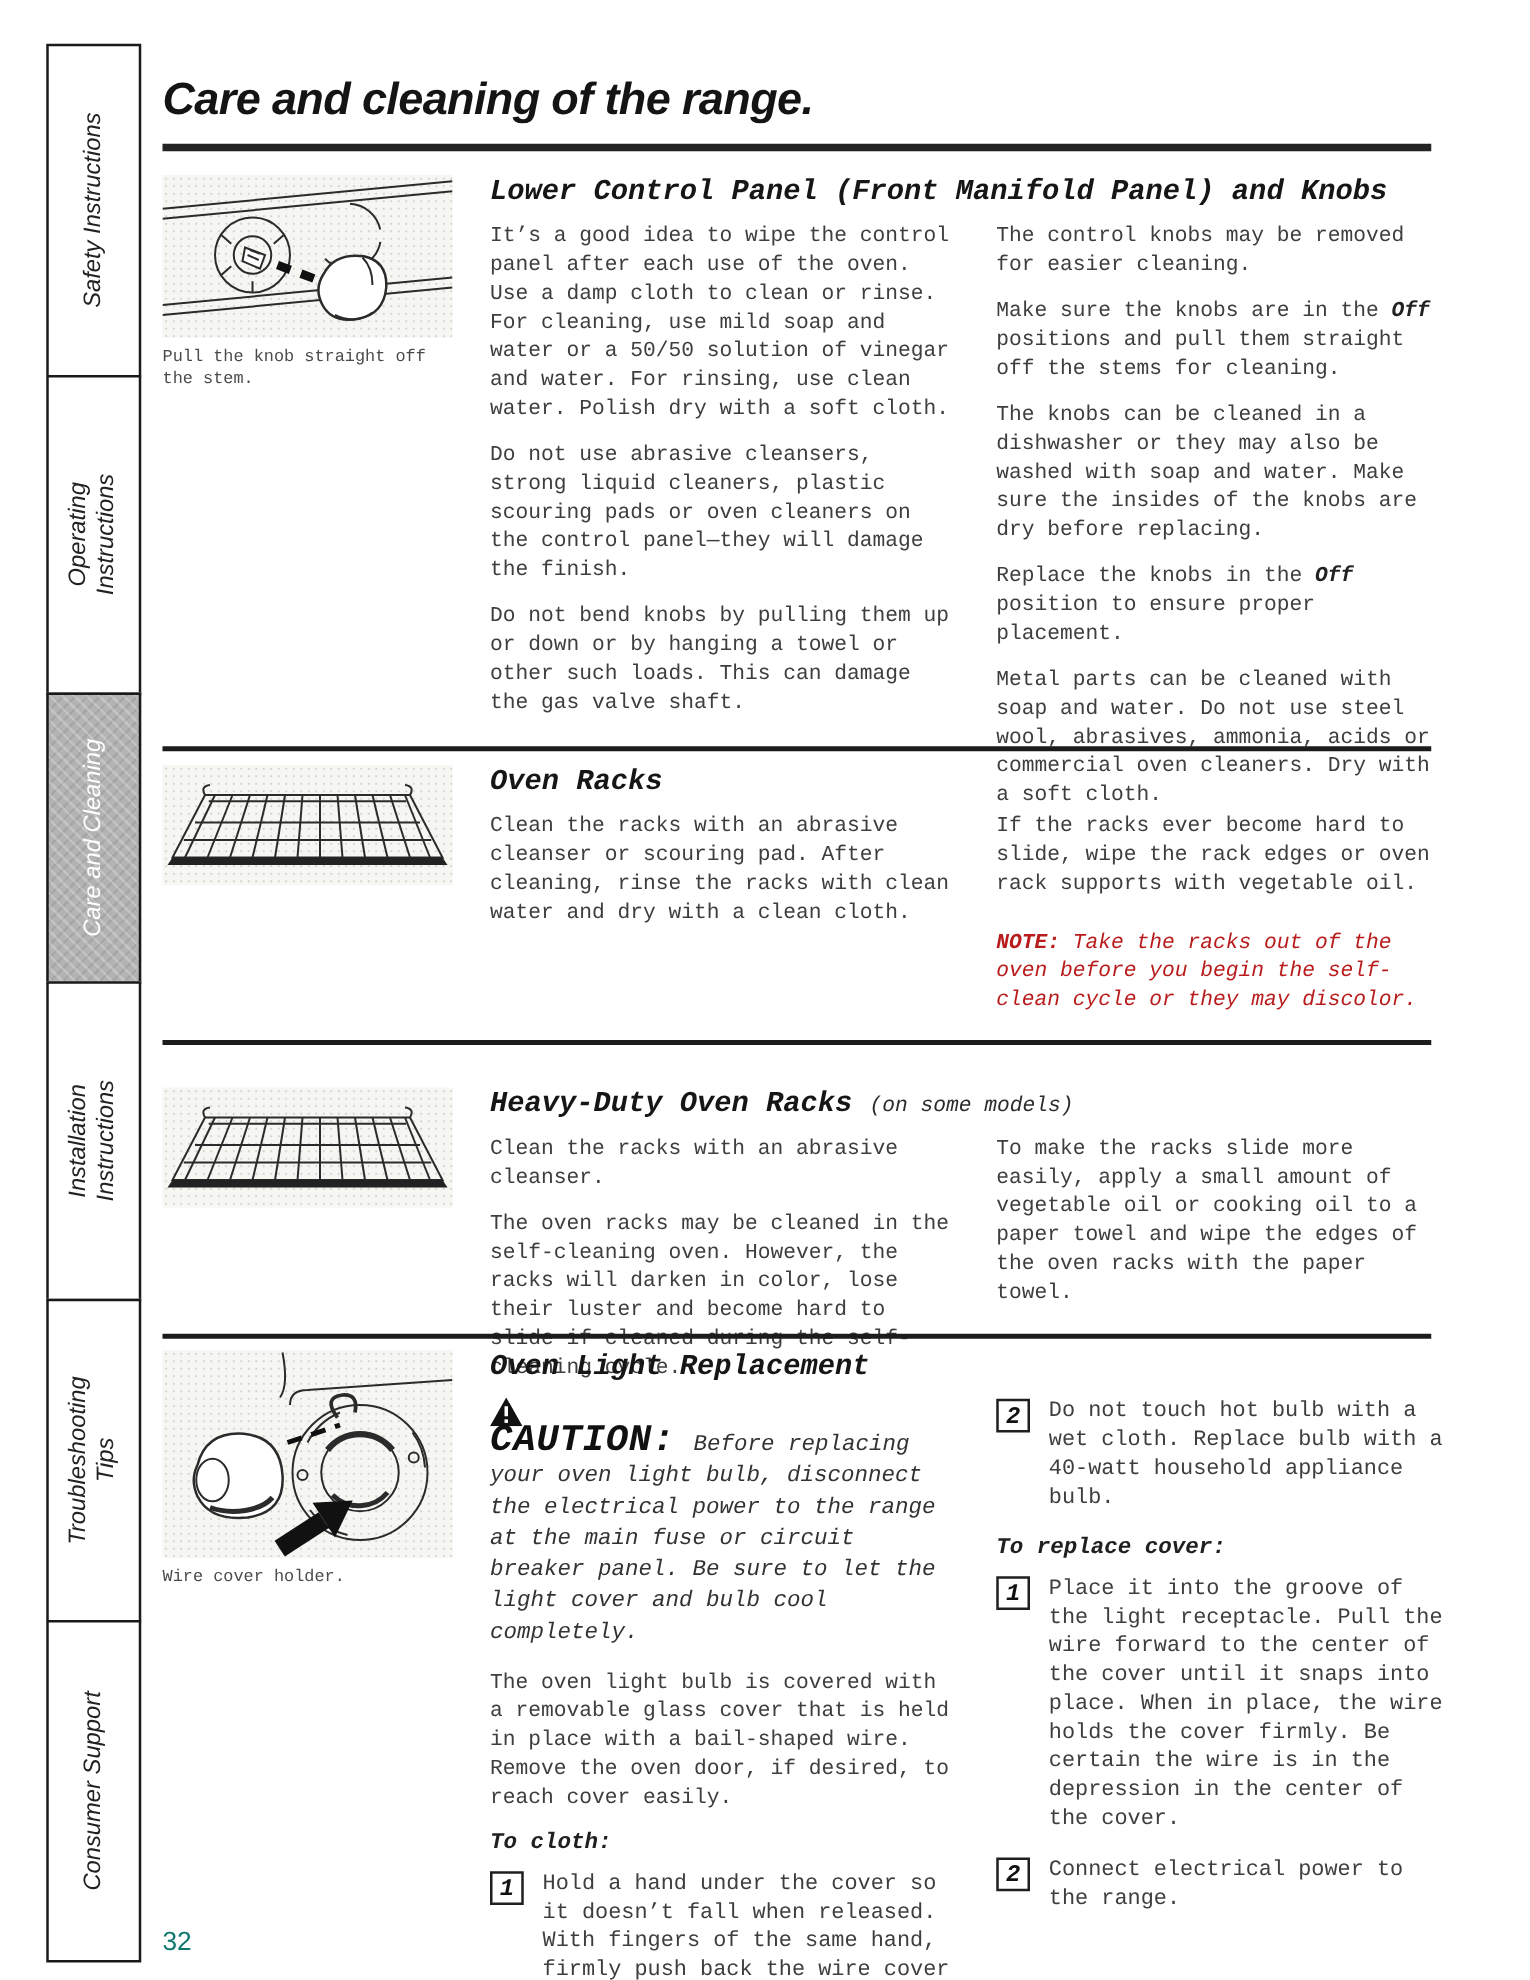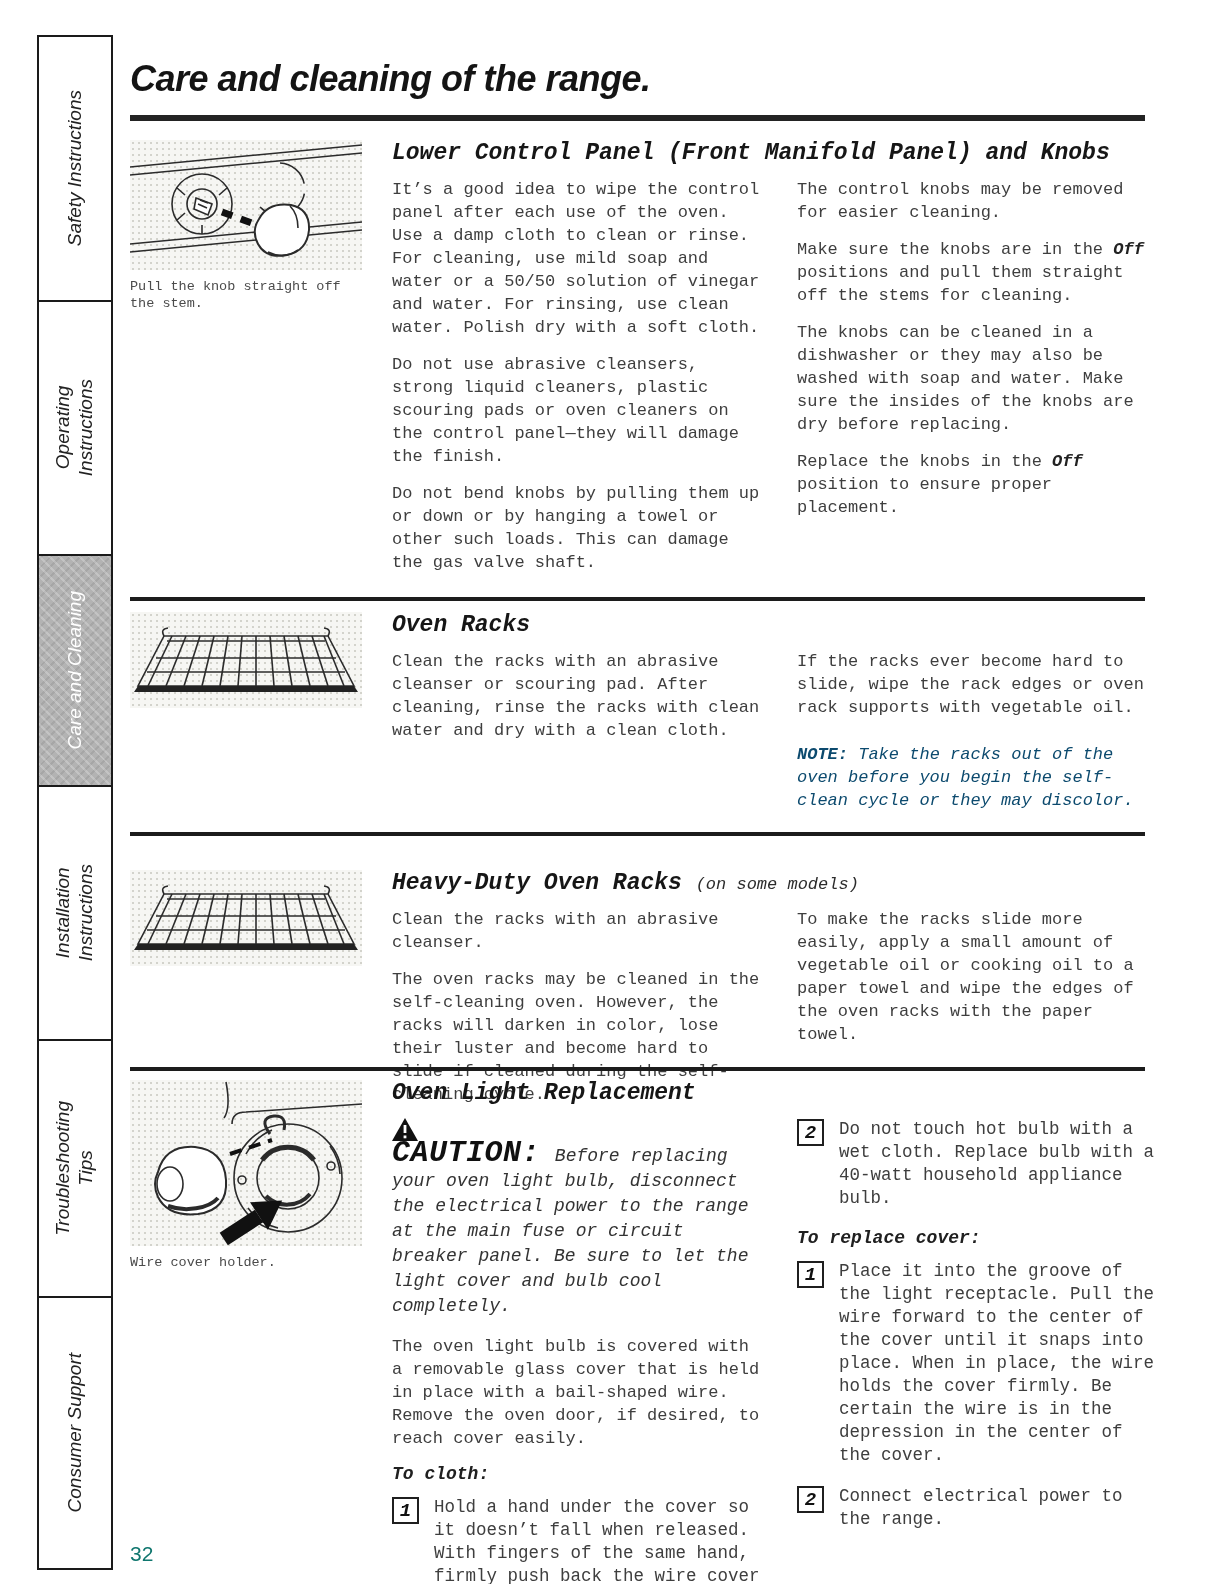--- a/index.html
+++ b/index.html
@@ -34,21 +34,21 @@
   .figure{grid-column:1;grid-row:1/3;}
   .colA{grid-column:2;grid-row:2;}
   .colB{grid-column:3;grid-row:2;}
   .art{background-color:#f6f6f3;
        background-image:radial-gradient(circle,#d3d3cc 1px,rgba(0,0,0,0) 1px);
        background-size:6px 6px;display:block;}
   .caption{font-size:13.5px;color:#4b4b4b;margin-top:9px;line-height:1.25;}
 
   p.body{margin:0 0 14px;font-size:17px;line-height:23px;color:#3e3e3e;}
   .inb{font-weight:bold;font-style:italic;color:#222;}
-  p.note{margin:24px 0 0;font-style:italic;font-size:17px;line-height:23px;color:#0c4a6e;}
+  p.note{margin:24px 0 0;font-style:italic;font-size:17px;line-height:23px;color:#b91c1c;}
   .note-label{font-weight:bold;}
 
   .caution{margin:0 0 16px;font-style:italic;font-size:18px;line-height:25px;color:#333;}
   .caution-word{font-size:30px;font-weight:800;font-style:italic;color:#101010;
                 letter-spacing:.5px;margin-right:4px;}
   .tri{vertical-align:-3px;margin-right:1px;}
 
   .subhead{margin:4px 0 12px;font-size:18px;font-style:italic;font-weight:bold;color:#202020;}
   .step{display:flex;margin:0 0 18px;}
   .step-num{flex:none;width:27px;height:27px;border:2px solid #1f1f1f;box-sizing:border-box;
@@ -119,20 +119,21 @@
     <div class="colA">
       <p class="body">It’s a good idea to wipe the control panel after each use of the oven. Use a damp cloth to clean or rinse. For cleaning, use mild soap and water or a 50/50 solution of vinegar and water. For rinsing, use clean water. Polish dry with a soft cloth.</p>
       <p class="body">Do not use abrasive cleansers, strong liquid cleaners, plastic scouring pads or oven cleaners on the control panel—they will damage the finish.</p>
       <p class="body">Do not bend knobs by pulling them up or down or by hanging a towel or other such loads. This can damage the gas valve shaft.</p>
     </div>
     <div class="colB">
       <p class="body">The control knobs may be removed for easier cleaning.</p>
       <p class="body"><span>Make sure the knobs are in the </span><span class="inb">Off</span><span> positions and pull them straight off the stems for cleaning.</span></p>
       <p class="body">The knobs can be cleaned in a dishwasher or they may also be washed with soap and water. Make sure the insides of the knobs are dry before replacing.</p>
       <p class="body"><span>Replace the knobs in the </span><span class="inb">Off</span><span> position to ensure proper placement.</span></p>
+      <p class="body">Metal parts can be cleaned with soap and water. Do not use steel wool, abrasives, ammonia, acids or commercial oven cleaners. Dry with a soft cloth.</p>
     </div>
   </section>
 
   <div class="divider" style="top:597px"></div>
 
   <section class="section" style="top:612px">
     <h2 class="sec-head">Oven Racks</h2>
     <div class="figure">
       <svg class="art" width="232" height="96" viewBox="0 0 232 96">
         <g stroke="#2b2b2b" stroke-width="1.6" fill="none">

